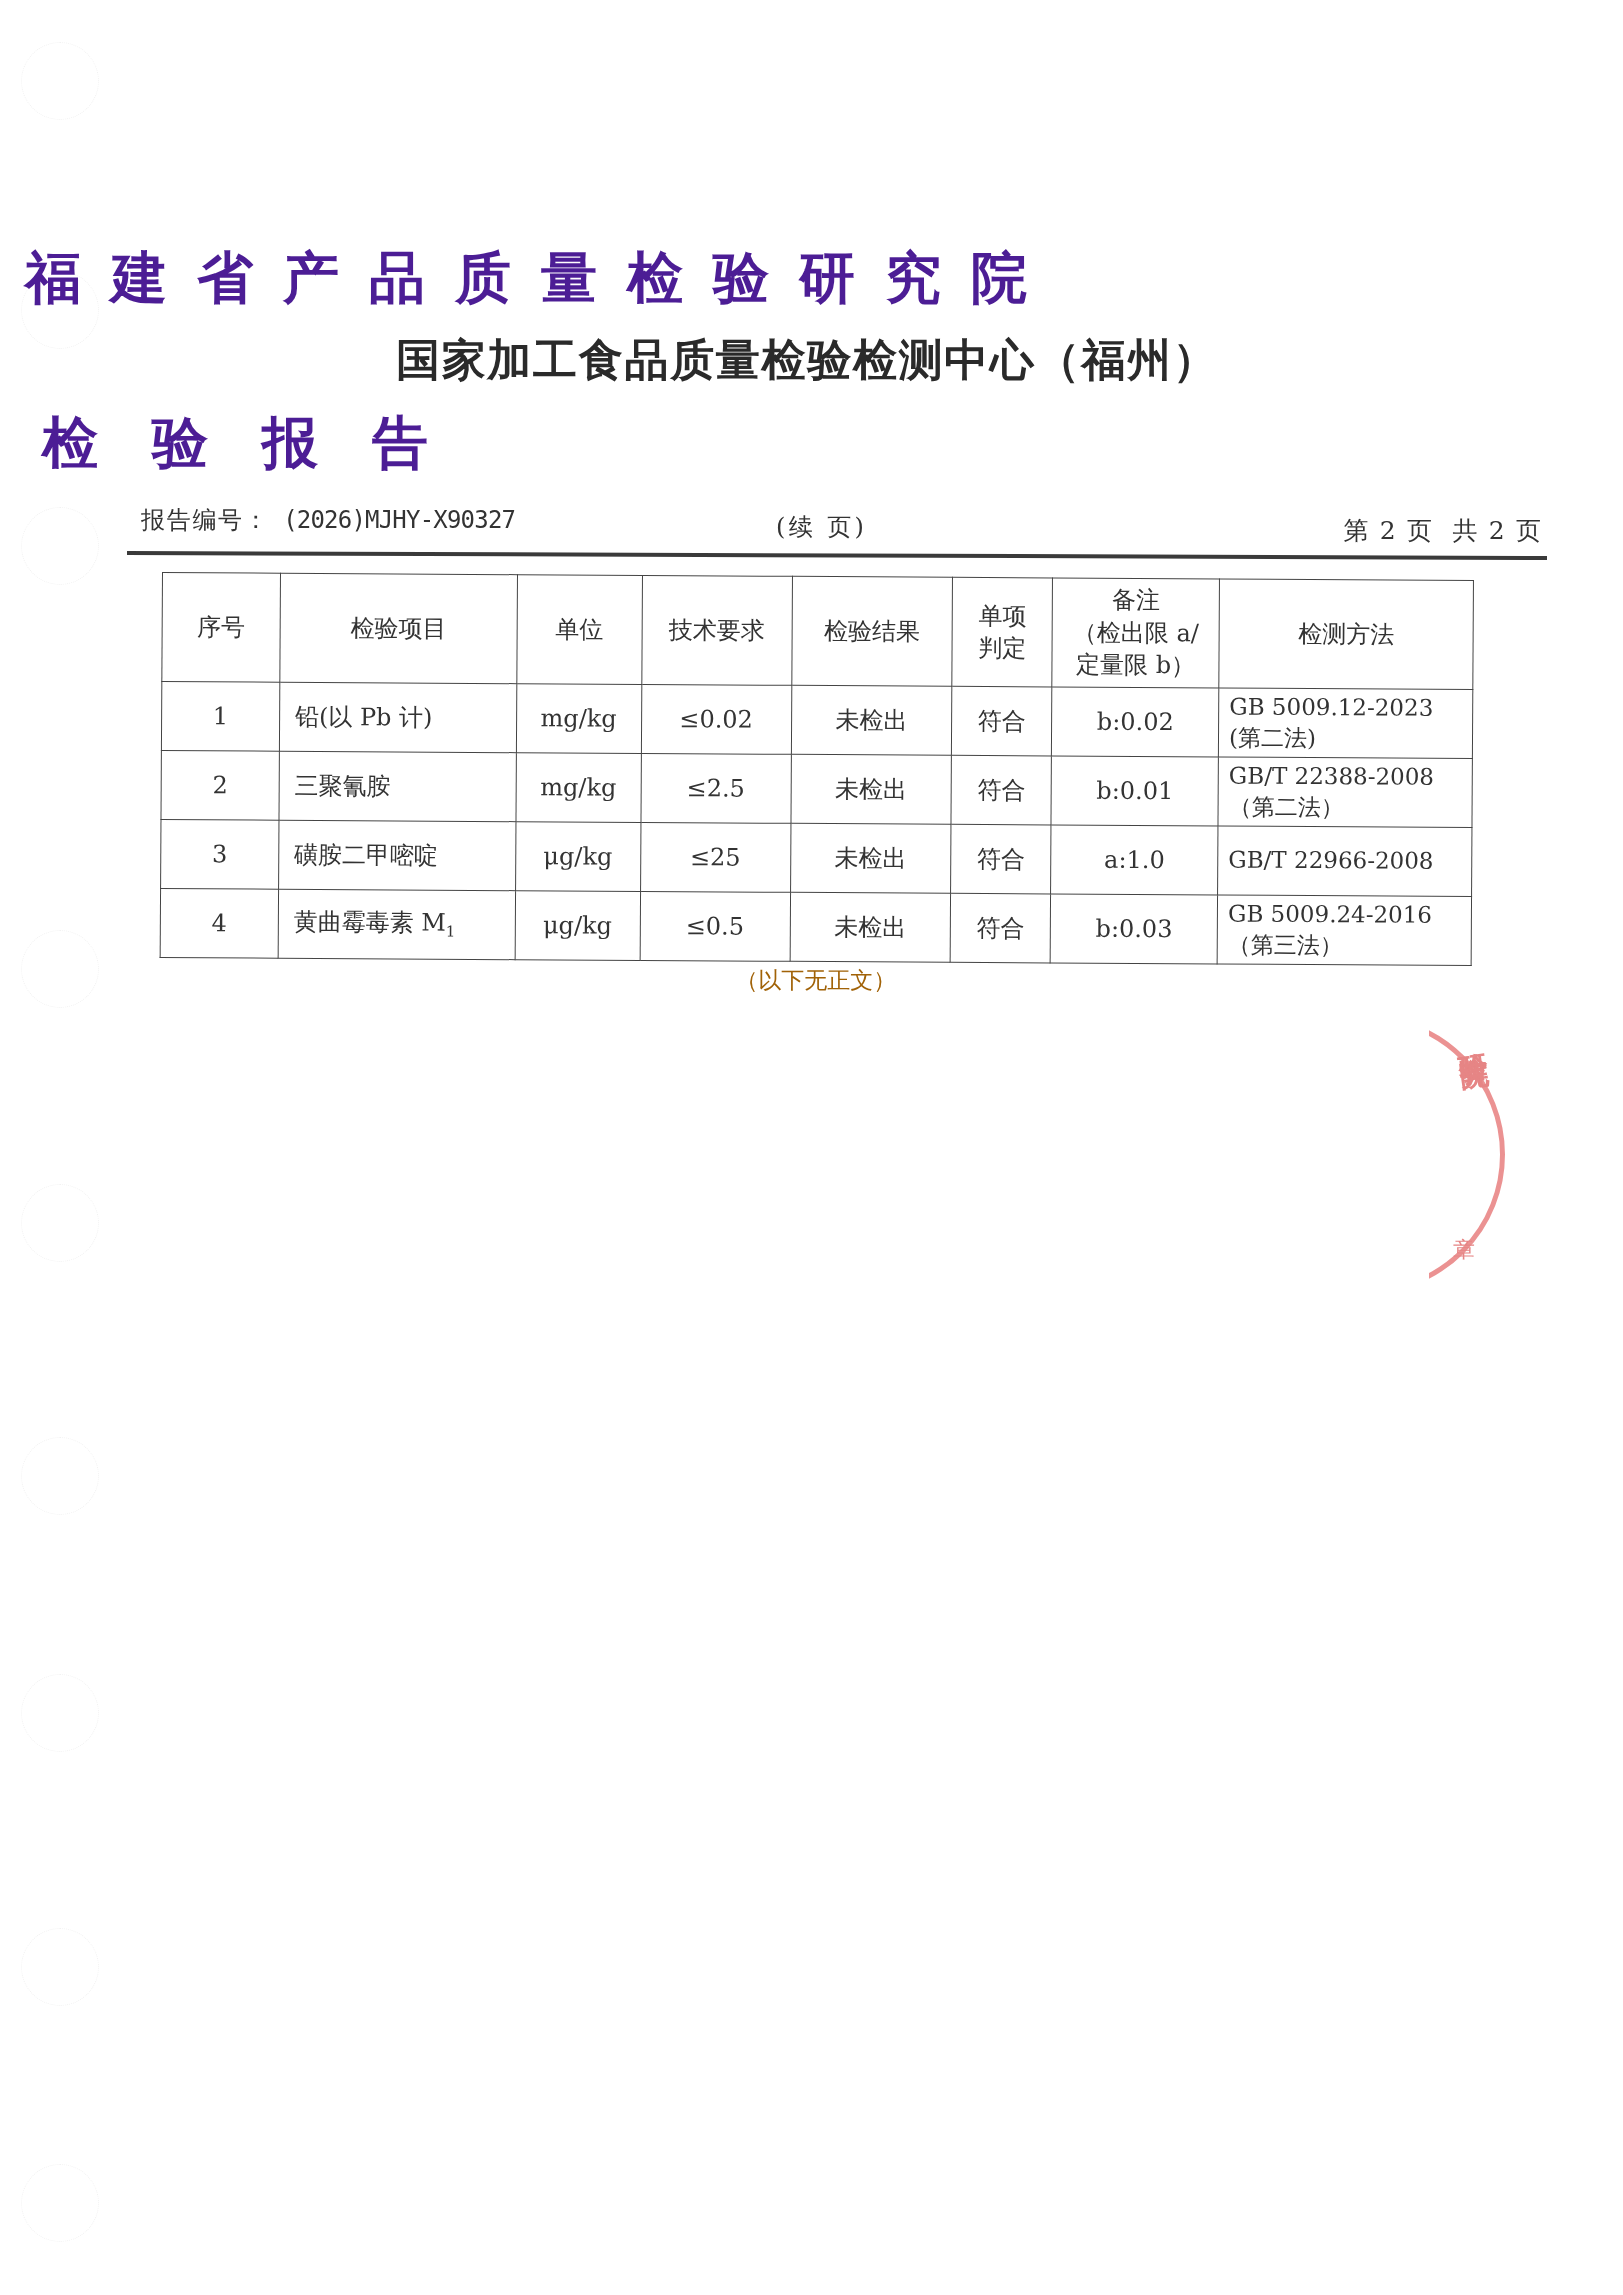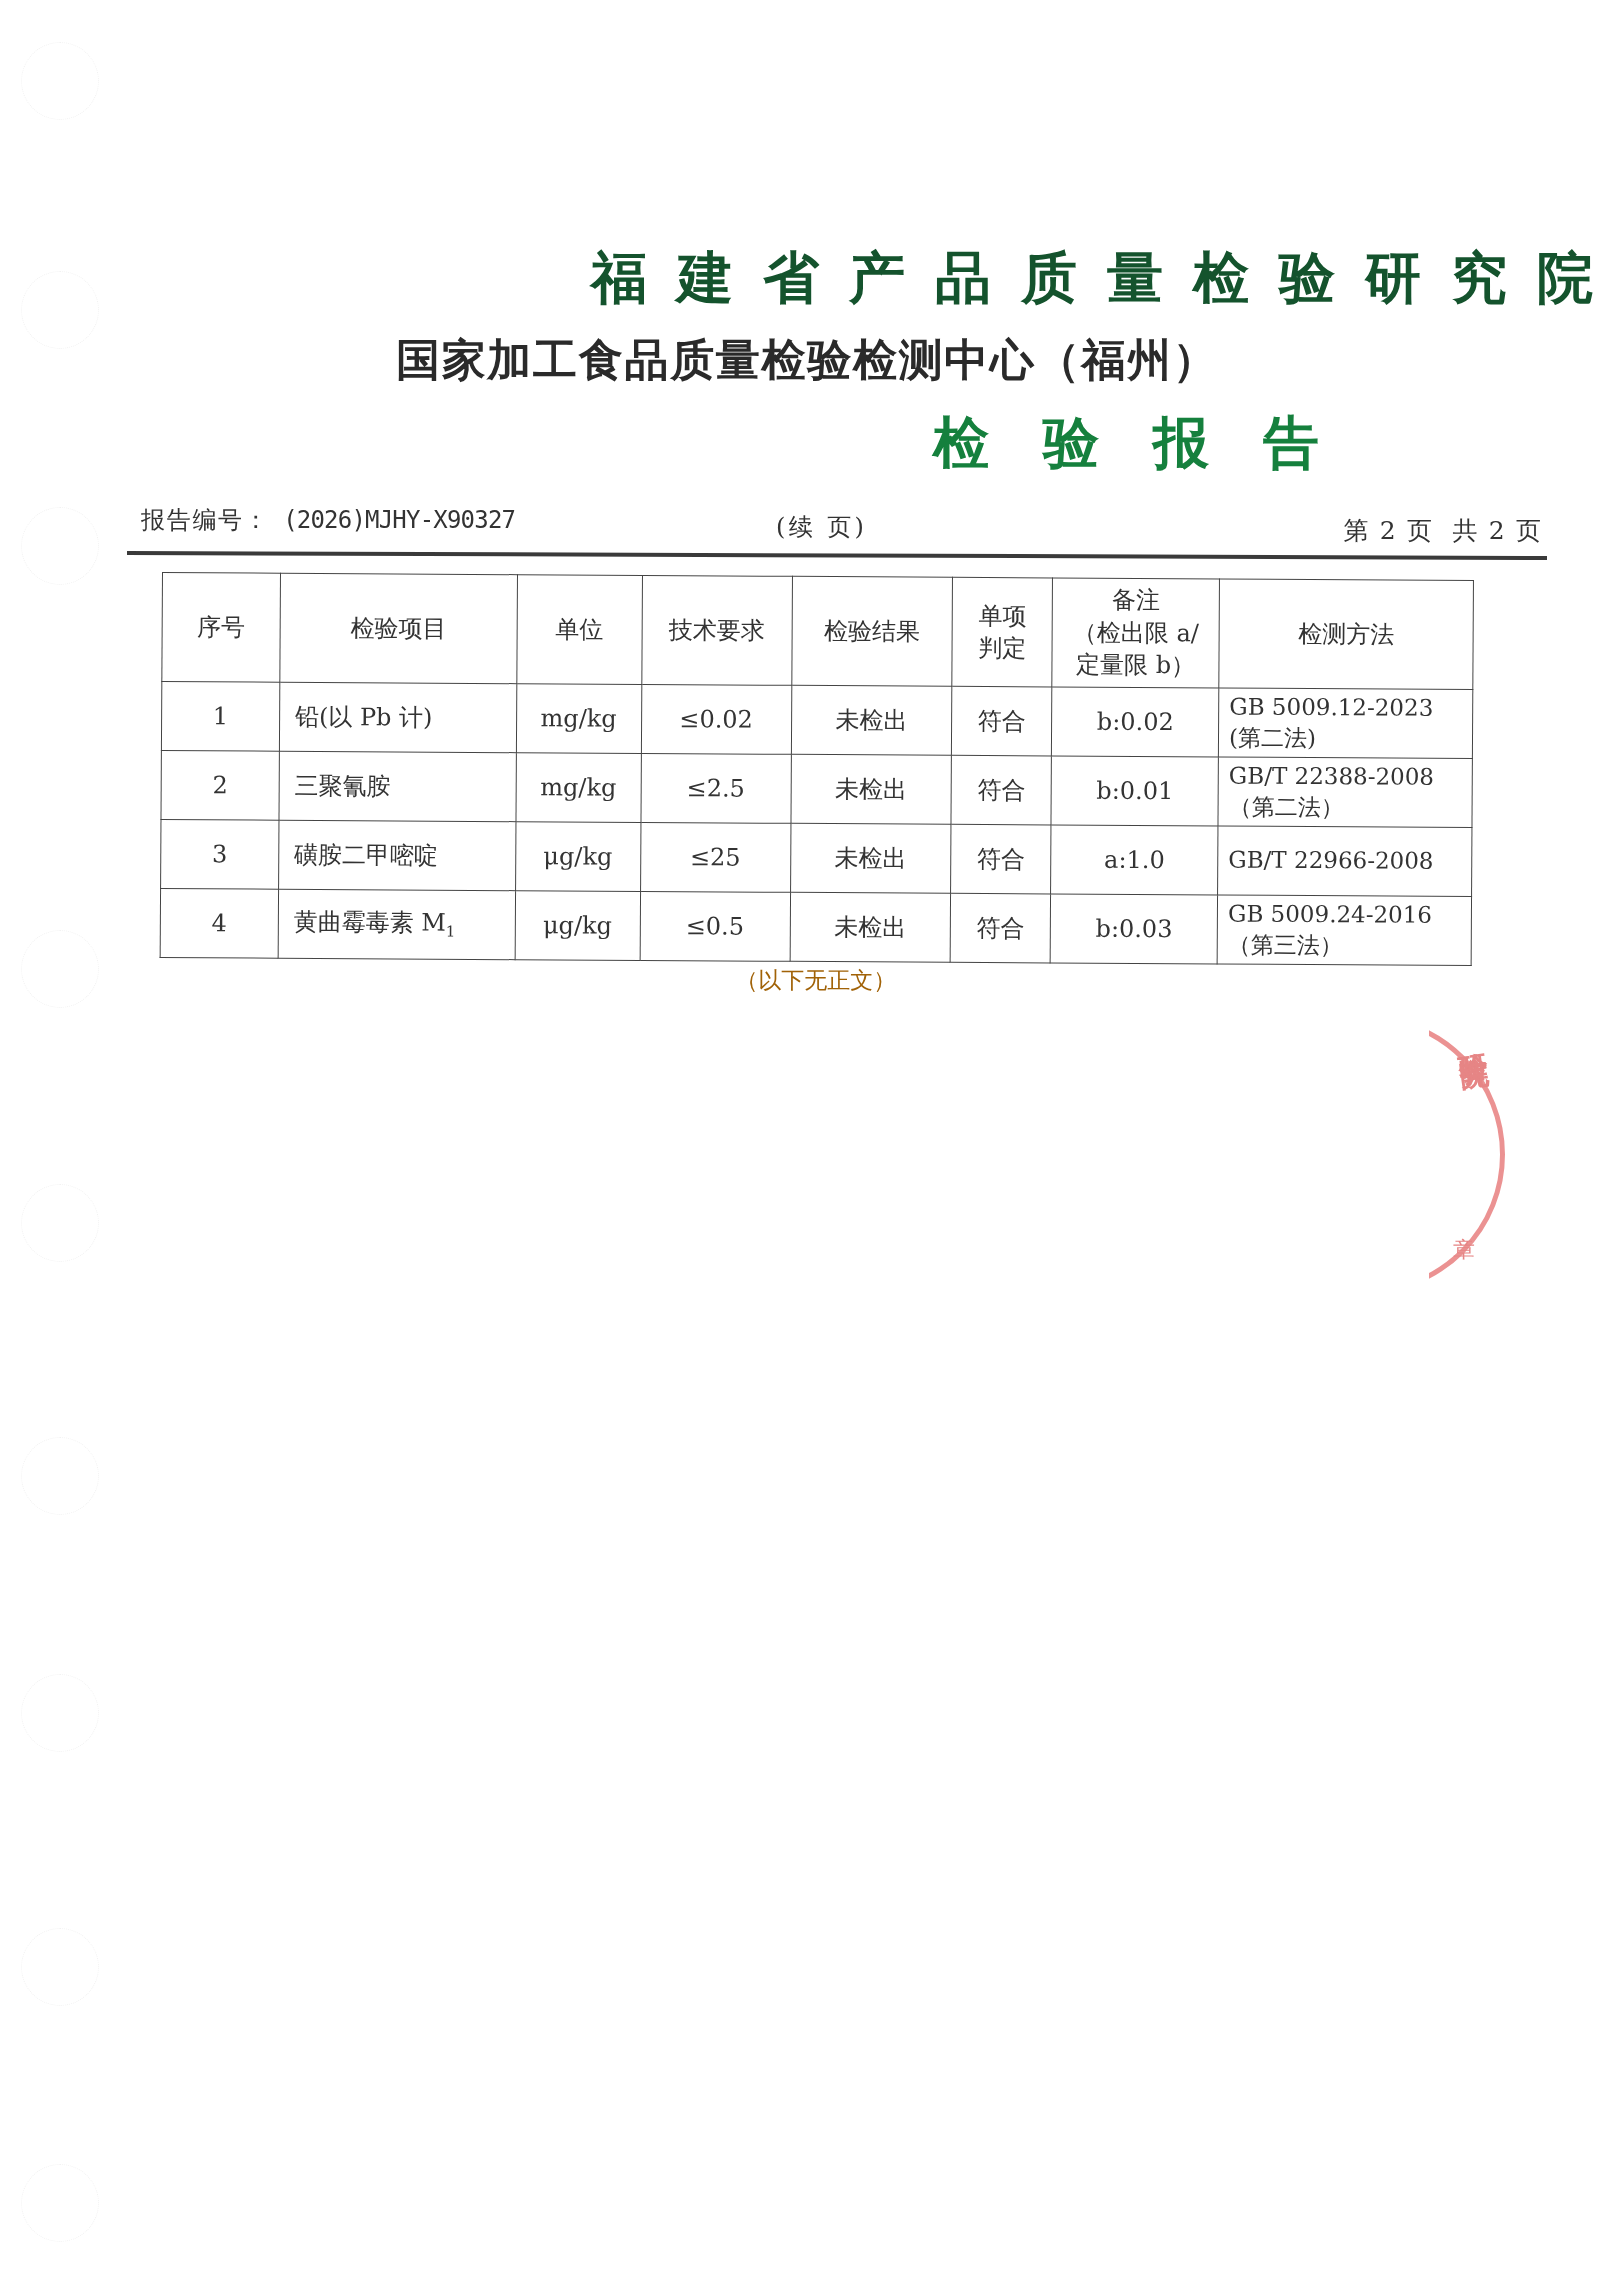--- a/index.html
+++ b/index.html
@@ -21,26 +21,26 @@
       height: 76px;
       border-radius: 50%;
       border: 1.7px dotted #eeeeee;
       opacity: 0.8;
     }
     .title-1 {
       position: absolute;
       top: 241px;
       left: 0;
       width: 1623px;
-      text-align: right;
+      text-align: left;
       font-family: "DejaVu Sans", "Liberation Sans", sans-serif;
       font-size: 56px;
       font-weight: bold;
       letter-spacing: 30px;
-      color: #14532d;
+      color: #4c1d95;
       padding-left: 25px;
       box-sizing: border-box;
     }
     .title-2 {
       position: absolute;
       top: 331px;
       left: 0;
       width: 1623px;
       text-align: center;
       font-family: "DejaVu Sans", "Liberation Sans", sans-serif;
@@ -49,26 +49,26 @@
       letter-spacing: 1.7px;
       color: #2a2a2a;
       padding-right: 8.5px;
       box-sizing: border-box;
     }
     .title-3 {
       position: absolute;
       top: 406px;
       left: 0;
       width: 1373px;
-      text-align: right;
+      text-align: left;
       font-family: "DejaVu Sans", "Liberation Sans", sans-serif;
       font-size: 56px;
       font-weight: bold;
       letter-spacing: 54px;
-      color: #15803d;
+      color: #4c1d95;
       padding-left: 42px;
       box-sizing: border-box;
     }
     .meta-row {
       position: absolute;
       top: 504px;
       left: 129px;
       width: 1412px;
       height: 34px;
       font-size: 24px;

